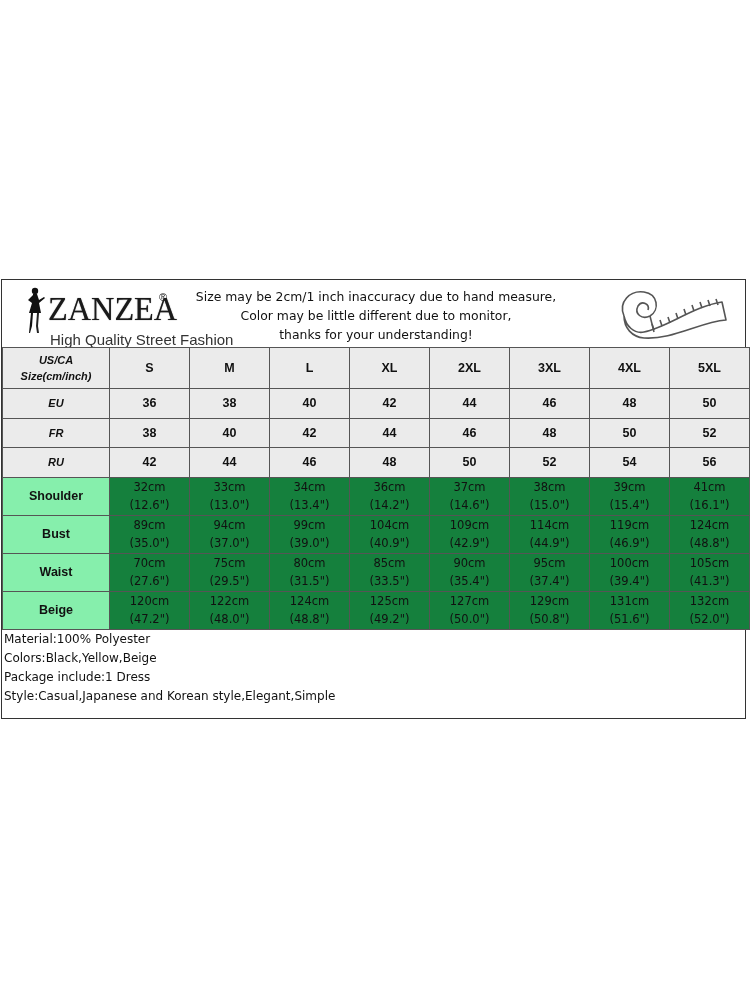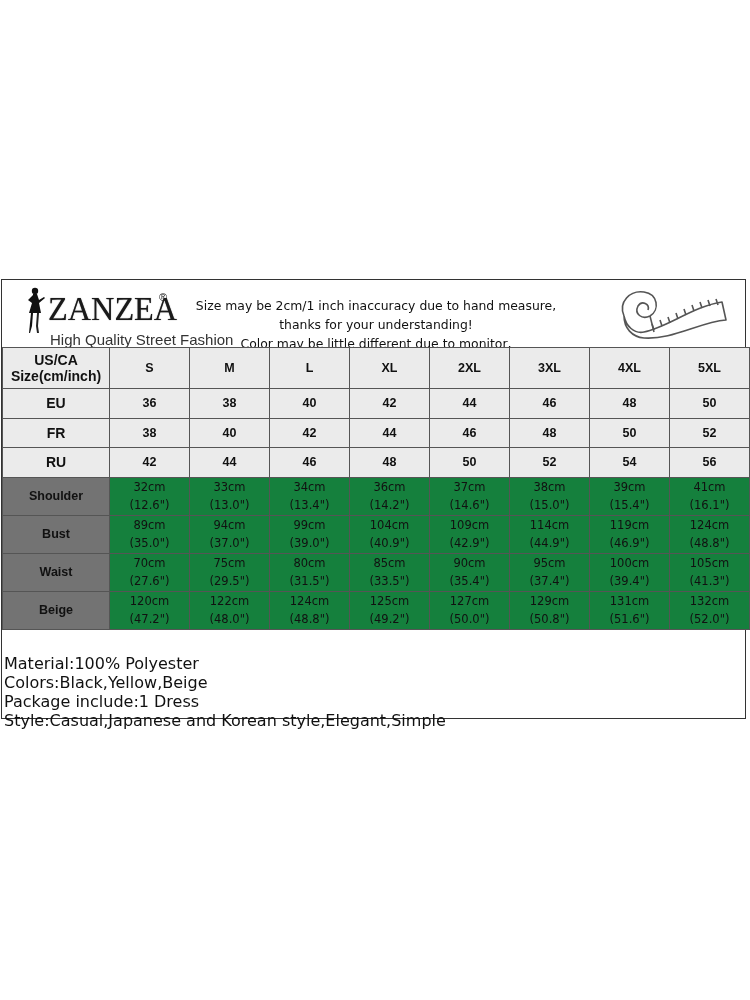--- a/index.html
+++ b/index.html
@@ -25,51 +25,51 @@
     transform: scaleX(0.95); transform-origin: left;
     text-shadow: 0 0 1px #555;
   }
   .logo-reg {
     position: absolute; left: 137px; top: 5px; font-size: 11px; color: #222;
   }
   .logo-tag {
     position: absolute; left: 28px; top: 38px; font-size: 15px; color: #333; white-space: nowrap; margin-top: 7px;
   }
   .notice {
-    position: absolute; left: 180px; top: 16px; width: 388px; text-align: center;
+    position: absolute; left: 180px; top: 7px; width: 388px; text-align: center;
     font-family: "DejaVu Sans", sans-serif; font-size: 12.4px; line-height: 19px; color: #111;
   }
   .tape {
     position: absolute; left: 612px; top: 6px;
   }
   table.sizes {
     position: absolute; left: 0; top: 67px; border-collapse: collapse;
     width: 746px; table-layout: fixed;
   }
   table.sizes td {
     border: 1.5px solid #555; text-align: center; padding: 0; box-sizing: border-box;
   }
   table.sizes col.c0 { width: 107px; }
   table.sizes col.cn { width: 80px; }
   tr.size-row td {
     background: #ebebeb; height: 29.5px; font-weight: bold; font-size: 12.5px; color: #111;
   }
   tr.size-row.first td { height: 41px; }
-  tr.size-row td.lab { font-size: 14px; line-height: 16px; }
+  tr.size-row td.lab { font-size: 11px; line-height: 16px; font-style: italic; }
   tr.meas-row td {
     height: 38px; font-family: "DejaVu Sans", sans-serif; font-size: 11.5px; line-height: 18.5px;
     background: #15803d; color: #111;
   }
   tr.meas-row td.lab {
-    background: #737373; font-family: "Liberation Sans", sans-serif; font-weight: bold; font-size: 12.5px;
+    background: #86efac; font-family: "Liberation Sans", sans-serif; font-weight: bold; font-size: 12.5px;
   }
   .cm, .in { display: block; }
   .info {
     position: absolute; left: 2px; top: 350px; font-family: "DejaVu Sans", sans-serif;
-    font-size: 16px; line-height: 19px; color: #111; margin-top: 24px;
+    font-size: 12px; line-height: 19px; color: #111;
   }
   .info div { white-space: nowrap; }
 </style>
 </head>
 <body>
 
 <div class="sheet">
 
   <div class="header">
     <div class="logo">
@@ -79,22 +79,22 @@
         <path d="M9 27 L11 27 L10 40 L8 47 L7 47 Z" fill="#111"></path>
         <path d="M15 27 L17 27 L16 40 L17 47 L15 47 L14 40 Z" fill="#222"></path>
       </svg>
       <div class="logo-word">ZANZEA</div>
       <div class="logo-reg">®</div>
       <div class="logo-tag">High Quality Street Fashion</div>
     </div>
 
     <div class="notice">
       <div>Size may be 2cm/1 inch inaccuracy due to hand measure,</div>
+      <div>Color may be little different due to monitor,</div>
       <div>thanks for your understanding!</div>
-      <div>Color may be little different due to monitor,</div>
     </div>
 
     <svg class="tape" width="120" height="56" viewBox="0 0 120 56">
       <g fill="none" stroke="#555" stroke-width="1.6" stroke-linejoin="round">
         <path d="M10 30 C4 16 16 4 30 6 C44 8 46 24 36 30 C28 34 20 28 24 20 C28 14 36 18 34 24"></path>
         <path d="M10 30 C12 40 20 48 30 46 C52 42 80 20 108 16 L112 34 C86 36 58 54 30 52 C18 51 10 42 10 30"></path>
         <path d="M36 30 L40 46"></path>
         <path d="M48 40 L46 34 M56 37 L54 31 M64 33 L62 27 M72 29 L70 23 M80 25 L78 19 M88 22 L86 16 M96 20 L94 14 M104 19 L102 13 M40 44 L38 38"></path>
       </g>
     </svg>

